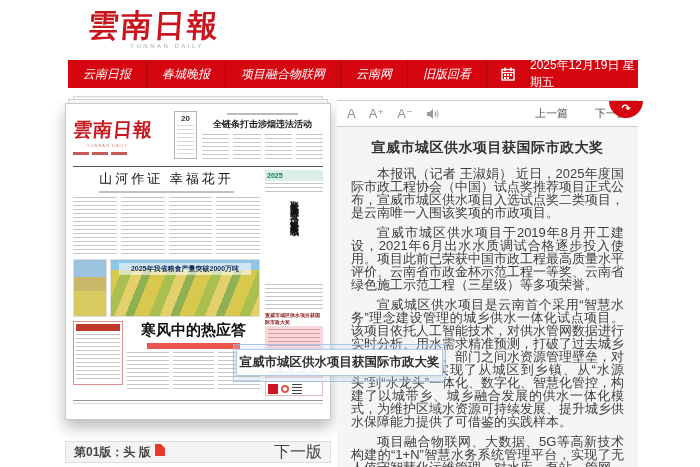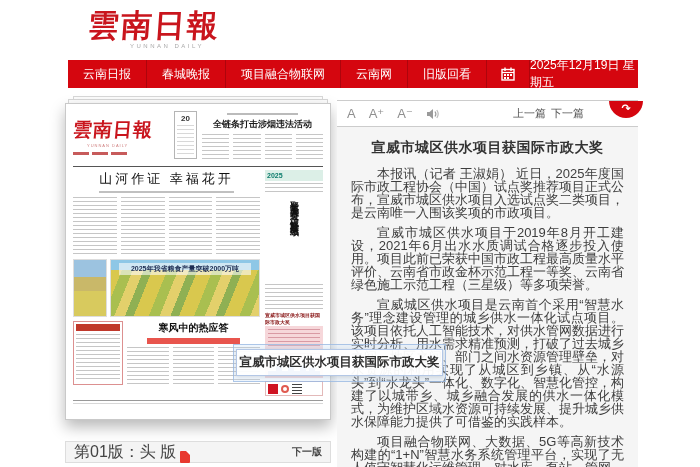--- a/index.html
+++ b/index.html
@@ -10,21 +10,21 @@
   
   .logo { position:absolute; left:88px; top:5px; width:150px; cursor:pointer; }
   .logo-cn { font-family:"DejaVu Serif","Liberation Serif",serif; font-weight:bold;
     font-size:31px; color:#c9151d; letter-spacing:2px; transform:skewX(-4deg); line-height:1.3; }
   .logo-en { font-size:6px; color:#a9a9a9; letter-spacing:2.5px; margin:-2px 0 0 42px; }
 
   
   .topnav { position:absolute; left:68px; top:60px; width:570px; height:28px;
     background:#d5060f; display:flex; align-items:stretch; }
   .nav-item { display:flex; align-items:center; padding:13px 15px; color:#fff; font-size:12px;
-    border-right:1px solid rgba(0,0,0,0.18); cursor:pointer; white-space:nowrap; }
+    border-right:1px solid rgba(0,0,0,0.18); cursor:pointer; white-space:nowrap;font-style:italic; }
   .nav-cal { display:flex; align-items:center; padding:0 14px; border-right:1px solid rgba(0,0,0,0.18); cursor:pointer; }
   .nav-date { flex:1; display:flex; align-items:center; justify-content:center; color:#fff; font-size:12px; }
 
   
   .paper-col { position:absolute; left:65px; top:96px; width:266px; height:371px; }
   .sheet { position:absolute; background:#fcfcfc; border:1px solid #d7d7d7; height:10px; }
   .sheet1 { left:8px; right:8px; top:0; }
   .sheet2 { left:3px; right:3px; top:3px; }
   .paper { position:absolute; left:0; top:7px; width:266px; height:317px; background:#fff;
     border:1px solid #c9c9c9; box-shadow:0 7px 14px rgba(0,0,0,0.28); padding:7px; overflow:hidden; cursor:pointer; }
@@ -63,21 +63,21 @@
   .photo-main { flex:1; position:relative; border:1px solid #ddd;
     background:linear-gradient(180deg,#8ec7e6 0 18%,transparent 18%),
       repeating-linear-gradient(112deg,#d9c84e 0 14px,#a9bf50 14px 24px,#e3d06b 24px 34px,#8fb053 34px 42px); }
   .photo-cap { position:absolute; left:8px; right:8px; top:3px; background:rgba(252,252,252,0.6);
     font-size:7px; font-weight:bold; color:#1c2c52; text-align:center; white-space:nowrap; padding:1px 0; }
   .bottom-row { display:flex; gap:4px; margin-top:4px; height:64px; }
   .box-red { width:50px; border:1px solid #dc9090; padding:2px; }
   .box-red .hdr { height:7px; background:#c0392b; margin-bottom:3px; }
   .box-red .lines { height:46px; }
   .bottom-mid { flex:1; }
-  .hl-bottom { font-size:10px; font-weight:bold; color:#111; text-align:center; white-space:nowrap;font-family:Liberation Serif, serif; }
+  .hl-bottom { font-size:15px; font-weight:bold; color:#111; text-align:center; white-space:nowrap;font-family:Liberation Serif, serif; }
   .red-strip { width:70%; height:6px; background:#e8554d; margin:3px auto; }
   .bottom-mid .colrow > div { height:40px; }
 
   .side-area { width:58px; flex:none; }
   .side-tag { height:11px; background:#dcefe7; font-size:7px; font-weight:bold; color:#0e7d6d;
     padding-left:2px; line-height:11px; white-space:nowrap; overflow:hidden; }
   .side-area .l1 { height:9px; margin:2px 0; }
   .vert-hl { writing-mode:vertical-rl; font-size:9px; font-weight:bold; color:#111;
     height:88px; margin:2px auto; letter-spacing:2px; }
   .side-area .l2 { height:26px; }
@@ -92,32 +92,32 @@
   .sq-red { width:10px; height:10px; background:#cf1322; }
   .dot-red { width:8px; height:8px; border:2px solid #e05a50; border-radius:50%; }
   .qr { width:10px; height:10px;
     background:repeating-linear-gradient(0deg,#444 0 1px,#fff 1px 3px),repeating-linear-gradient(90deg,#444 0 1px,rgba(255,255,255,0) 1px 3px); }
   .paper-foot { border-top:1px solid #999; margin-top:4px; padding-top:2px; }
   .paper-foot div { height:3px; }
 
   
   .pager { position:absolute; left:0; top:345px; width:266px; height:22px; background:#f4f4f4;
     border:1px solid #ddd; display:flex; align-items:center; justify-content:space-between; padding:0 8px; }
-  .pager-left { display:flex; align-items:flex-end; gap:4px; font-size:16px; color:#444; }
+  .pager-left { display:flex; align-items:flex-start; gap:4px; font-size:12px; color:#444;font-weight:bold; }
   .pdf-icon { position:relative; width:10px; height:12px; background:#e8392f; border-radius:1px; display:inline-block; }
   .pdf-icon::after { content:""; position:absolute; right:0; top:0; border:2.5px solid #fff; border-left-color:transparent; border-bottom-color:transparent; }
-  .pager-next { font-size:10px; color:#444; cursor:pointer;font-weight:bold; }
+  .pager-next { font-size:16px; color:#444; cursor:pointer; }
 
   
   .article-col { position:absolute; left:337px; top:100px; width:301px; height:367px; }
   .toolbar { position:relative; height:27px; background:#fff; border-top:1px solid #ccc; border-bottom:1px solid #ccc;
     display:flex; align-items:center; padding:0 10px; }
   .tb-btn { color:#8f8f8f; font-size:13px; margin-right:13px; cursor:pointer; }
   .tb-audio { margin-right:0; display:flex; align-items:center; cursor:pointer; }
-  .tb-nav { margin-left:auto; margin-right:44px; display:flex; gap:5px; }
+  .tb-nav { margin-left:auto; display:flex; gap:27px; }
   .tb-nav span { font-size:11px; color:#555; cursor:pointer; }
   .share-badge { position:absolute; right:-5px; top:0; width:34px; height:17px; background:#d5060f;
     border-radius:0 0 17px 17px; display:flex; align-items:center; justify-content:center; cursor:pointer; }
   .share-badge span { color:#fff; font-size:11px; font-weight:bold; line-height:1; margin-top:-2px; }
 
   .article { position:absolute; left:0; top:27px; width:301px; height:340px; background:#f5f5f5; padding:10px 14px; overflow:hidden; }
   .article h1 { font-size:14px; font-weight:bold; color:#333; text-align:center; margin:2px 0 10px; letter-spacing:0.5px; }
   .article p { font-size:13px; line-height:13px; color:#3d3d3d; text-align:justify; text-indent:2em; margin-bottom:7px; }
 
   

